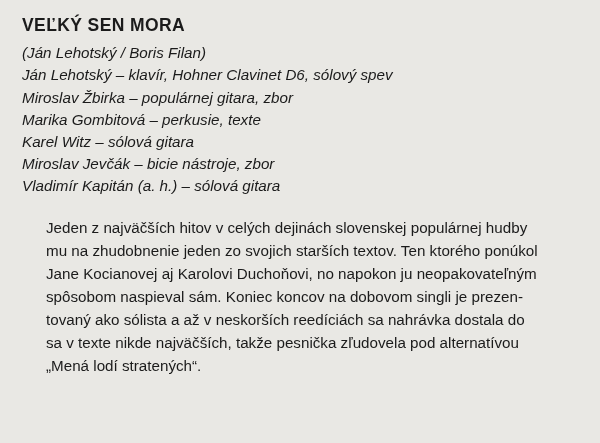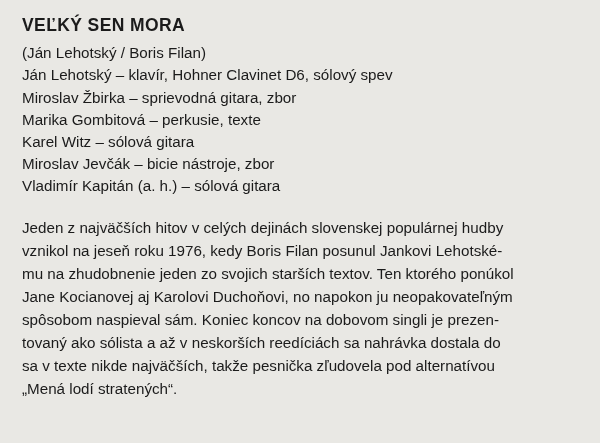--- a/index.html
+++ b/index.html
@@ -23,64 +23,65 @@
     position: relative;
   }
   .title {
     font-size: 17.5px;
     font-weight: bold;
     letter-spacing: 0.4px;
     margin: 0 0 7px 0;
     line-height: 1.1;
   }
   .credits {
+    font-style: italic;
     font-size: 15.2px;
     line-height: 1.46;
     margin: 0;
   }
   .credits .line {
     white-space: nowrap;
   }
   .gap {
     height: 18px;
   }
   .body-text {
     font-size: 15.2px;
     line-height: 1.52;
     text-align: justify;
     text-justify: inter-word;
     margin: 0;
   }
   .body-text .ln {
     display: block;
     white-space: nowrap;
+    margin-left: 24px;
   }
 </style>
 </head>
 <body>
 
 <div class="page">
 
   <h1 class="title">VEĽKÝ SEN MORA</h1>
 
   <div class="credits">
     <div class="line">(Ján Lehotský / Boris Filan)</div>
     <div class="line">Ján Lehotský – klavír, Hohner Clavinet D6, sólový spev</div>
-    <div class="line">Miroslav Žbirka – sprievodná gitara, zbor</div>
+    <div class="line">Miroslav Žbirka – populárnej gitara, zbor</div>
     <div class="line">Marika Gombitová – perkusie, texte</div>
     <div class="line">Karel Witz – sólová gitara</div>
     <div class="line">Miroslav Jevčák – bicie nástroje, zbor</div>
     <div class="line">Vladimír Kapitán (a. h.) – sólová gitara</div>
   </div>
 
   <div class="gap"></div>
 
   <div class="body-text">
     <span class="ln">Jeden z najväčších hitov v celých dejinách slovenskej populárnej hudby</span>
-    <span class="ln">vznikol na jeseň roku 1976, kedy Boris Filan posunul Jankovi Lehotské-</span>
     <span class="ln">mu na zhudobnenie jeden zo svojich starších textov. Ten ktorého ponúkol</span>
     <span class="ln">Jane Kocianovej aj Karolovi Duchoňovi, no napokon ju neopakovateľným</span>
     <span class="ln">spôsobom naspieval sám. Koniec koncov na dobovom singli je prezen-</span>
     <span class="ln">tovaný ako sólista a až v neskorších reedíciách sa nahrávka dostala do</span>
     <span class="ln">sa v texte nikde najväčších, takže pesnička zľudovela pod alternatívou</span>
     <span class="ln">„Mená lodí stratených“.</span>
   </div>
 
 </div>
 

